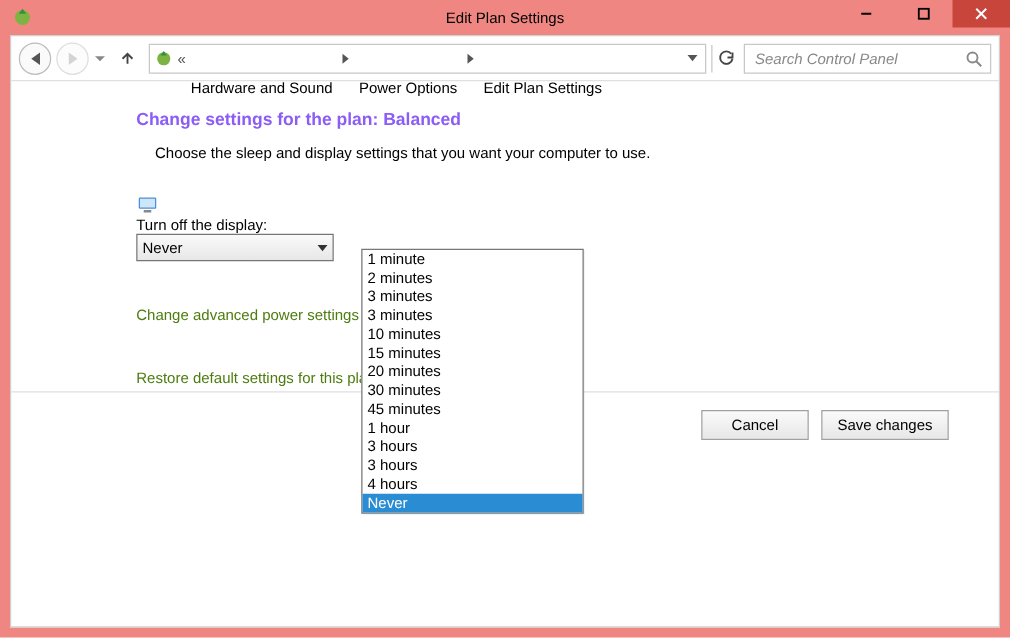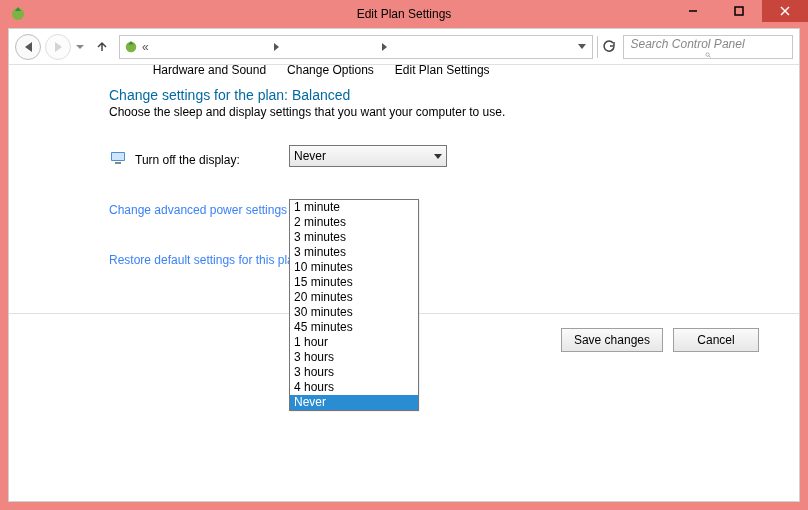--- a/index.html
+++ b/index.html
@@ -31,41 +31,41 @@
   .uparrow svg { stroke: #444; }
 
   .addrbox { flex: 1; height: 24px; border: 1px solid #c8c8c8; display: flex; align-items: center; padding: 0 2px; font-size: 12px; gap: 0; position: relative; background:#fff; }
   .addricon { width: 18px; height: 18px; display: flex; align-items: center; justify-content: center; margin-right: 2px; }
   .crumb { padding: 0 4px; color: #000; display:flex; align-items:center; height: 100%; margin-top: 47px; }
   .crumbsep { width: 0; height: 0; border-top: 4px solid transparent; border-bottom: 4px solid transparent; border-left: 5px solid #555; margin: 0 4px; }
   .addrend { margin-left: auto; display:flex; align-items:center; gap:6px; padding-right:4px; }
   .addrdrop { width:0; height:0; border-left:4px solid transparent; border-right:4px solid transparent; border-top:5px solid #555; }
   .refresh { width: 22px; height: 22px; border-left: 1px solid #c8c8c8; display:flex; align-items:center; justify-content:center; }
 
-  .searchbox { width: 170px; height: 24px; border: 1px solid #c8c8c8; display: flex; align-items: center; padding: 0 6px; font-size: 12px; color: #888; background:#fff;flex-direction:column; }
+  .searchbox { width: 198px; height: 24px; border: 1px solid #c8c8c8; display: flex; align-items: center; padding: 0 6px; font-size: 12px; color: #888; background:#fff; }
   .searchbox input { border: none; outline: none; flex: 1; font-size: 12px; color: #000; background: transparent; }
   .searchbox input::placeholder { color: #888; font-style: italic; }
   .searchmag { width: 14px; height: 14px; }
 
   
   .main { flex: 1; position: relative; padding: 22px 0 0 100px; font-size: 12px; color: #000; }
-  .heading { color: #0369a1; font-size: 14px; margin-bottom: 2px; }
-  .sub { font-size: 12px; margin-bottom: 26px; }
-
-  .row { display: flex; align-items: flex-end; margin-bottom: 16px; }
+  .heading { color: #8b5cf6; font-size: 14px; margin-bottom: 12px; font-weight: bold; }
+  .sub { font-size: 12px; margin-bottom: 26px; margin-left: 15px; }
+
+  .row { display: flex; align-items: flex-start; margin-bottom: 16px; flex-direction: column; }
   .rowicon { width: 18px; height: 18px; margin-right: 8px; display:flex; align-items:center; justify-content:center; }
   .rowlabel { width: 154px; }
   .combo { width: 158px; height: 22px; border: 1px solid #767676; background: linear-gradient(#fafafa,#e7e7e7); display: flex; align-items: center; padding: 0 4px; font-size: 12px; position: relative; }
   .combo.active { border-color: #2a8dd4; background: linear-gradient(#eaf4fc,#c9e5f8); }
   .combo .caret { position: absolute; right: 4px; width:0; height:0; border-left:4px solid transparent; border-right:4px solid transparent; border-top:5px solid #333; }
 
-  .link { color: #3b82f6; margin-bottom: 12px; cursor: pointer; display: block; margin-top: 36px; }
-
-  
-  .droplist { position: absolute; left: 280px; top: 134px; width: 130px; border: 1px solid #767676; background: #fff; font-size: 12px; z-index: 10; box-shadow: 1px 1px 0 rgba(0,0,0,0.05); }
+  .link { color: #4d7c0f; margin-bottom: 12px; cursor: pointer; display: block; margin-top: 36px; }
+
+  
+  .droplist { position: absolute; left: 280px; top: 134px; width: 178px; border: 1px solid #767676; background: #fff; font-size: 12px; z-index: 10; box-shadow: 1px 1px 0 rgba(0,0,0,0.05); }
   .dropitem { padding: 0 4px; height: 15px; line-height: 15px; white-space: nowrap; }
   .dropitem.sel { background: #2a8dd4; color: #fff; }
 
   
   .btnbar { position: absolute; left: 0; right: 0; top: 248px; border-top: 1px solid #e0e0e0; padding: 14px 40px 0 0; display: flex; justify-content: flex-end; gap: 10px; }
   .btn { min-width: 86px; height: 24px; border: 1px solid #a0a0a0; background: linear-gradient(#fafafa,#e7e7e7); font-size: 12px; display: flex; align-items: center; justify-content: center; padding: 0 12px; }
 
   .chev { font-size: 12px; color:#555; }
 </style>
 </head>
@@ -120,21 +120,21 @@
     <div class="addrbox">
       <div class="addricon">
         <svg width="14" height="14" viewBox="0 0 16 16">
             <circle cx="8" cy="8" r="6" fill="#7cb342"></circle>
             <path d="M5 5 L11 5 L8 1 Z" fill="#388e3c"></path>
           </svg>
       </div>
       <span class="chev">«</span>
       <span class="crumb">Hardware and Sound</span>
       <div class="crumbsep"></div>
-      <span class="crumb">Change Options</span>
+      <span class="crumb">Power Options</span>
       <div class="crumbsep"></div>
       <span class="crumb">Edit Plan Settings</span>
       <div class="addrend">
         <div class="addrdrop"></div>
       </div>
     </div>
     <div class="refresh">
       <svg width="14" height="14" viewBox="0 0 14 14" fill="none" stroke="#444" stroke-width="1.5">
         <path d="M11 3 A5 5 0 1 0 12 7"></path>
           <path d="M12 2 L12 6 L8 6"></path>
@@ -167,22 +167,22 @@
         <span>Never</span>
         <div class="caret"></div>
       </div>
     </div>
 
 
     <a class="link">Change advanced power settings</a>
     <a class="link">Restore default settings for this plan</a>
 
     <div class="btnbar">
+      <div class="btn">Cancel</div>
       <div class="btn">Save changes</div>
-      <div class="btn">Cancel</div>
     </div>
 
     <div class="droplist" id="droplist">
         <div class="dropitem">1 minute</div>
         <div class="dropitem">2 minutes</div>
         <div class="dropitem">3 minutes</div>
         <div class="dropitem">3 minutes</div>
         <div class="dropitem">10 minutes</div>
         <div class="dropitem">15 minutes</div>
         <div class="dropitem">20 minutes</div>

